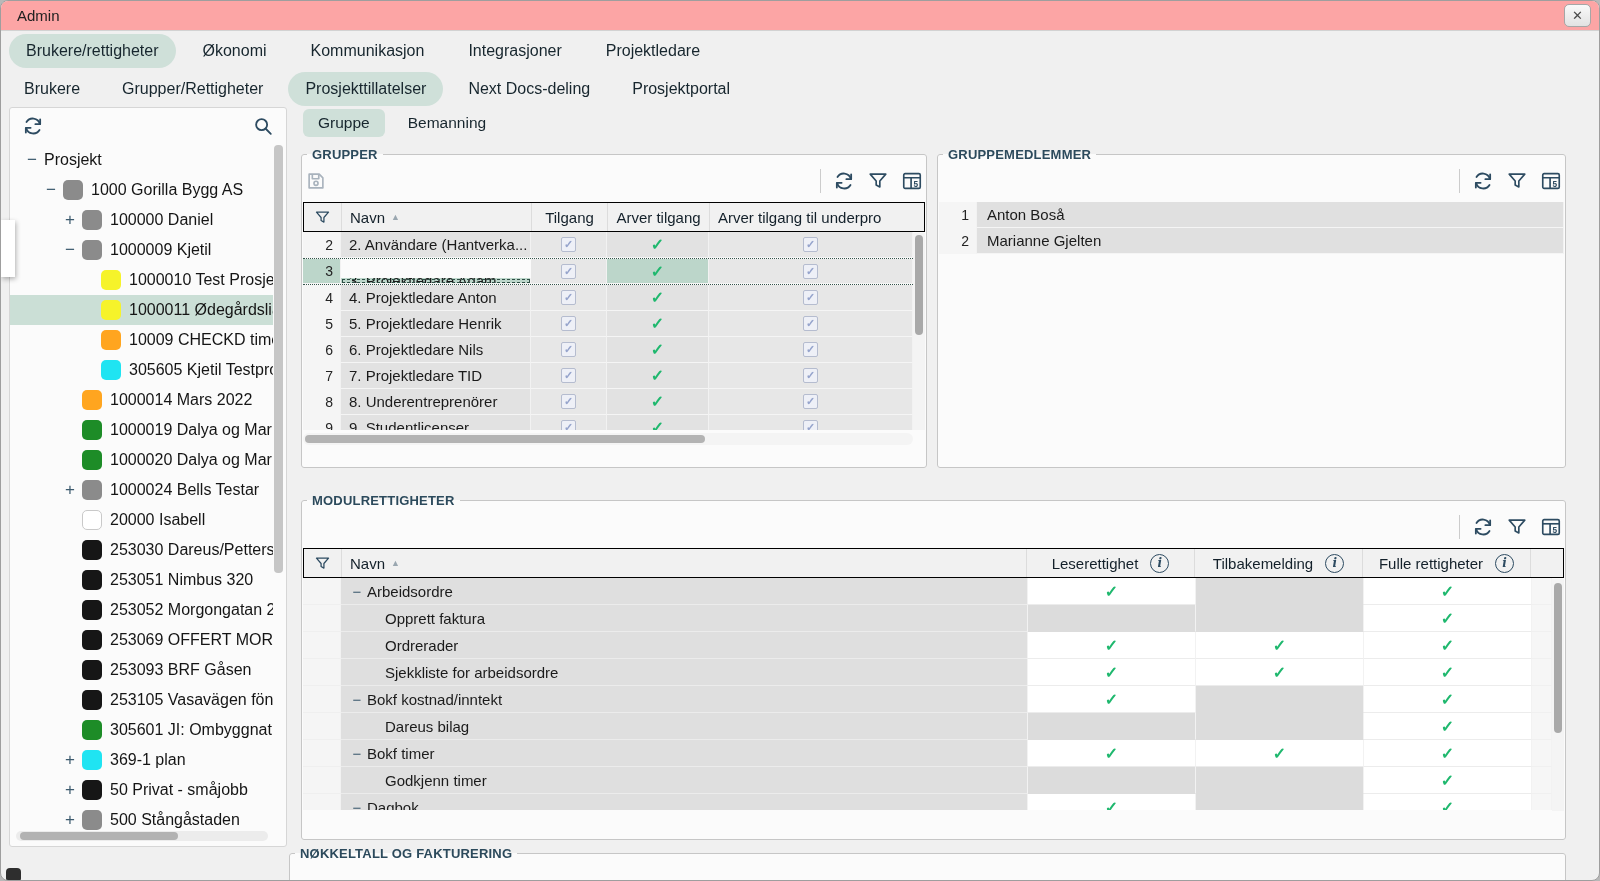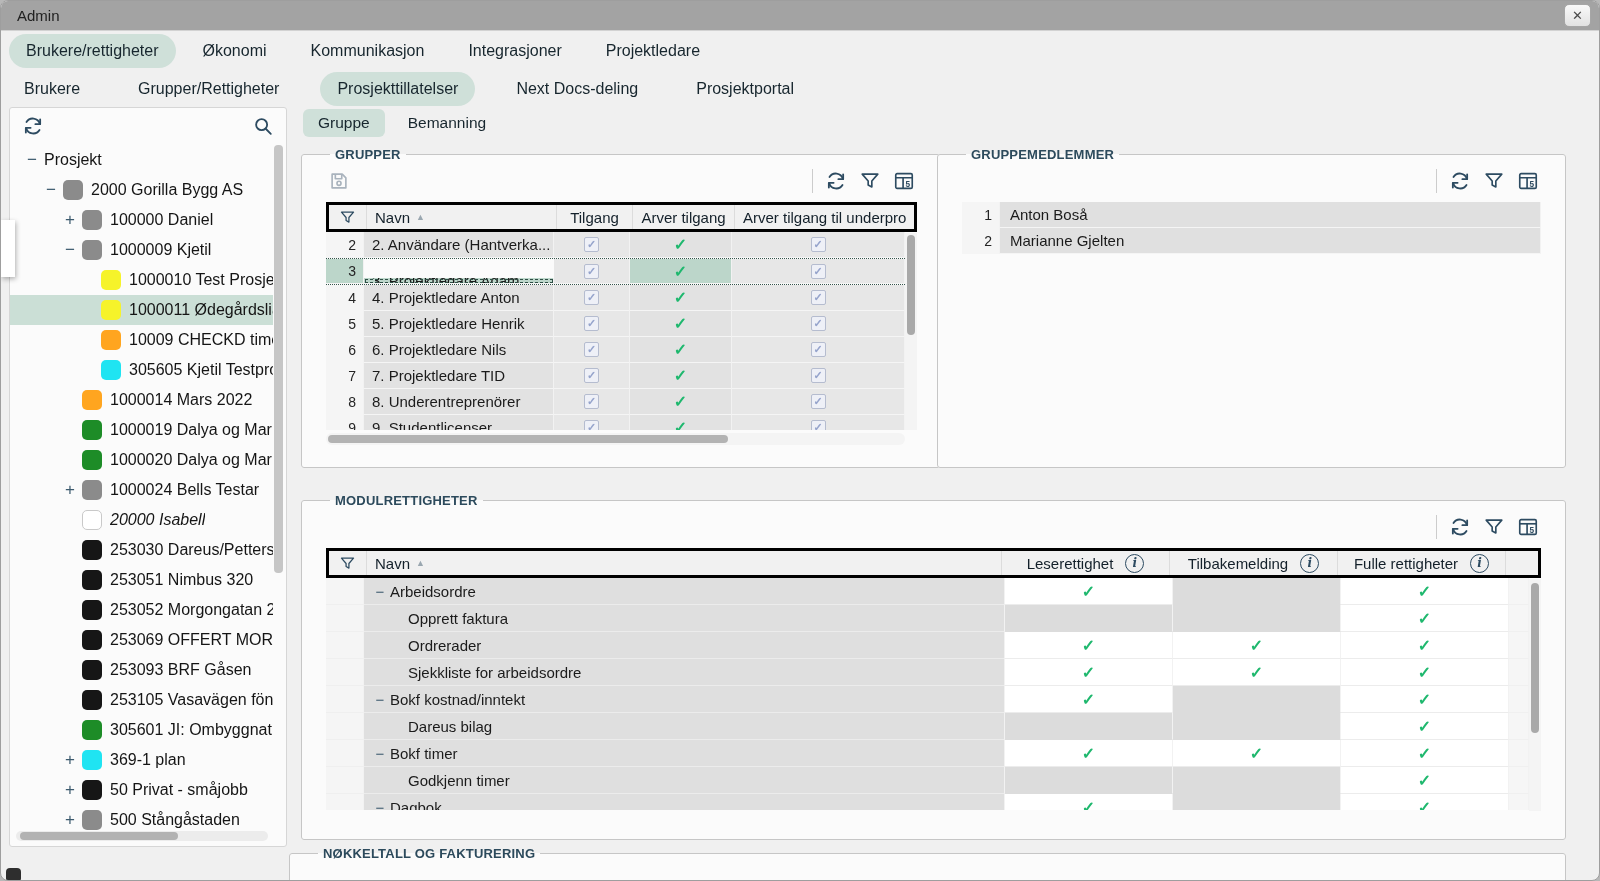--- a/index.html
+++ b/index.html
@@ -1,29 +1,29 @@
 <!DOCTYPE html>
 <html><head>
 <meta charset="utf-8">
 <style>
   html,body{margin:0;padding:0;background:#b8b8b8;}
   *{box-sizing:border-box;}
   .window{position:relative;width:1600px;height:881px;background:#f0f0f0;border:1px solid #9e9e9e;
     border-radius:8px;overflow:hidden;font-family:"Liberation Sans",sans-serif;color:#1b1b1b;}
   
-  .titlebar{position:absolute;top:0;left:0;right:0;height:30px;background:#a3a3a3;
+  .titlebar{position:absolute;top:0;left:0;right:0;height:30px;background:#fca5a5;
     border-bottom:1px solid #d2d2d2;display:flex;align-items:center;padding:0 8px 0 16px;}
   .titlebar .t{font-size:15px;color:#212121;flex:1;}
   .close-btn{width:27px;height:23px;border:1px solid #a6a6a6;border-radius:5px;
     background:linear-gradient(#f9f9f9,#e2e2e2);color:#4a4a4a;font-size:13px;
     display:flex;align-items:center;justify-content:center;cursor:default;}
   
   .tabrow{position:absolute;display:flex;align-items:center;}
   #main-tabs{top:33px;left:8px;gap:10px;}
-  #sub-tabs{top:71px;left:6px;gap:24px;}
+  #sub-tabs{top:71px;left:6px;gap:8px;}
   #view-tabs{top:108px;left:302px;gap:8px;}
   .tab{padding:8px 17px;border-radius:7px;font-size:16px;font-weight:500;color:#17262e;white-space:nowrap;}
   #view-tabs .tab{padding:5px 15px;font-size:15.5px;border-radius:6px;}
   .tab.selected{background:#cfe0d9;border-radius:17px;}
   
   .sidebar{position:absolute;left:8px;top:106px;width:278px;height:740px;background:#fbfbfb;
     border:1px solid #d6d6d6;border-radius:3px;overflow:hidden;}
   .side-toolbar{display:flex;justify-content:space-between;align-items:center;padding:7px 12px 3px;}
   .ic{display:inline-flex;color:#2d4b61;}
   .ic svg{width:22px;height:22px;display:block;}
@@ -37,32 +37,32 @@
   .t-swatch.white{border:1px solid #c9c9c9;}
   .t-label{overflow:hidden;}
   .side-hscroll{position:absolute;bottom:5px;left:6px;right:18px;height:10px;background:#ececec;border-radius:5px;}
   .side-hscroll .thumb{position:absolute;left:4px;top:1px;width:158px;height:8px;background:#b2b2b2;border-radius:4px;}
   .side-vscroll{position:absolute;top:37px;right:3px;width:9px;bottom:20px;}
   .side-vscroll .thumb{position:absolute;top:0;width:9px;height:428px;background:#c6c6c6;border-radius:4px;}
   .flap{position:absolute;left:0;top:219px;width:14px;height:57px;background:#ffffff;
     box-shadow:1px 2px 5px rgba(0,0,0,.3);z-index:5;}
   .corner-swatch{position:absolute;left:5px;top:867px;width:15px;height:14px;background:#2e2e2e;border-radius:4px;}
   
-  fieldset.fs{position:absolute;margin:0;border:1px solid #c6c6c6;border-radius:3px;background:#fbfbfb;padding:0 24px 8px;}
+  fieldset.fs{position:absolute;margin:0;border:1px solid #c6c6c6;border-radius:3px;background:#fbfbfb;padding:0 1px 8px;}
   fieldset.fs legend{font-size:13px;font-weight:700;color:#2c4a5c;padding:0 5px;margin-left:4px;letter-spacing:.2px;}
   #fs-grupper{left:300px;top:146px;width:626px;height:321px;}
   #fs-medlem{left:936px;top:146px;width:629px;height:321px;}
   #fs-modul{left:300px;top:492px;width:1265px;height:347px;}
   #fs-nokkel{left:288px;top:845px;width:1277px;height:60px;}
   .fs-toolbar{display:flex;justify-content:space-between;align-items:center;height:34px;padding:0 2px;margin:2px 0 4px;}
   .fs-toolbar.right-only{justify-content:flex-end;}
   .tb-right{display:flex;gap:12px;align-items:center;border-left:1px solid #cccccc;padding-left:12px;height:24px;}
   
   .tblwrap{position:relative;}
-  .thead{display:flex;align-items:flex-start;height:30px;background:#f1f1f1;border:3px solid #000000;font-size:15px;color:#13202a;}
+  .thead{display:flex;align-items:flex-start;height:30px;background:#f1f1f1;border:1px solid #000000;font-size:15px;color:#13202a;}
   .th{display:flex;align-items:center;height:100%;border-right:1px solid #dcdcdc;padding:0 8px;white-space:nowrap;overflow:hidden;}
   .th.center{justify-content:center;}
   .th.last{border-right:none;}
   .sortarr{font-size:9px;color:#9aa7b0;margin-left:6px;}
   .tbody{overflow:hidden;position:relative;}
   
   .gh-f{width:38px;justify-content:center;}
   .gh-navn{width:190px;}
   .gh-tilgang{width:76px;}
   .gh-arver{width:102px;}
@@ -155,21 +155,21 @@
         </span>
     </div>
     <div id="tree-list">
         <div class="tree-item" style="padding-left: 10px;">
           <span class="t-exp">−</span>
           <span class="t-label">Prosjekt</span>
         </div>
         <div class="tree-item" style="padding-left: 29px;">
           <span class="t-exp">−</span>
           <span class="t-swatch" style="background: rgb(139, 139, 139);"></span>
-          <span class="t-label">2000 Gorilla Bygg AS</span>
+          <span class="t-label">1000 Gorilla Bygg AS</span>
         </div>
         <div class="tree-item" style="padding-left: 48px;">
           <span class="t-exp">+</span>
           <span class="t-swatch" style="background: rgb(139, 139, 139);"></span>
           <span class="t-label">100000 Daniel</span>
         </div>
         <div class="tree-item" style="padding-left: 48px;">
           <span class="t-exp">−</span>
           <span class="t-swatch" style="background: rgb(139, 139, 139);"></span>
           <span class="t-label">1000009 Kjetil</span>
@@ -207,21 +207,21 @@
         <div class="tree-item" style="padding-left: 48px;">
           <span class="t-exp"></span>
           <span class="t-swatch" style="background: rgb(29, 140, 39);"></span>
           <span class="t-label">1000020 Dalya og Marianne</span>
         </div>
         <div class="tree-item" style="padding-left: 48px;">
           <span class="t-exp">+</span>
           <span class="t-swatch" style="background: rgb(139, 139, 139);"></span>
           <span class="t-label">1000024 Bells Testar</span>
         </div>
-        <div class="tree-item" style="padding-left: 48px; font-style: italic;">
+        <div class="tree-item" style="padding-left: 48px;">
           <span class="t-exp"></span>
           <span class="t-swatch white" style="background: rgb(255, 255, 255);"></span>
           <span class="t-label">20000 Isabell</span>
         </div>
         <div class="tree-item" style="padding-left: 48px;">
           <span class="t-exp"></span>
           <span class="t-swatch" style="background: rgb(22, 22, 22);"></span>
           <span class="t-label">253030 Dareus/Pettersson</span>
         </div>
         <div class="tree-item" style="padding-left: 48px;">

